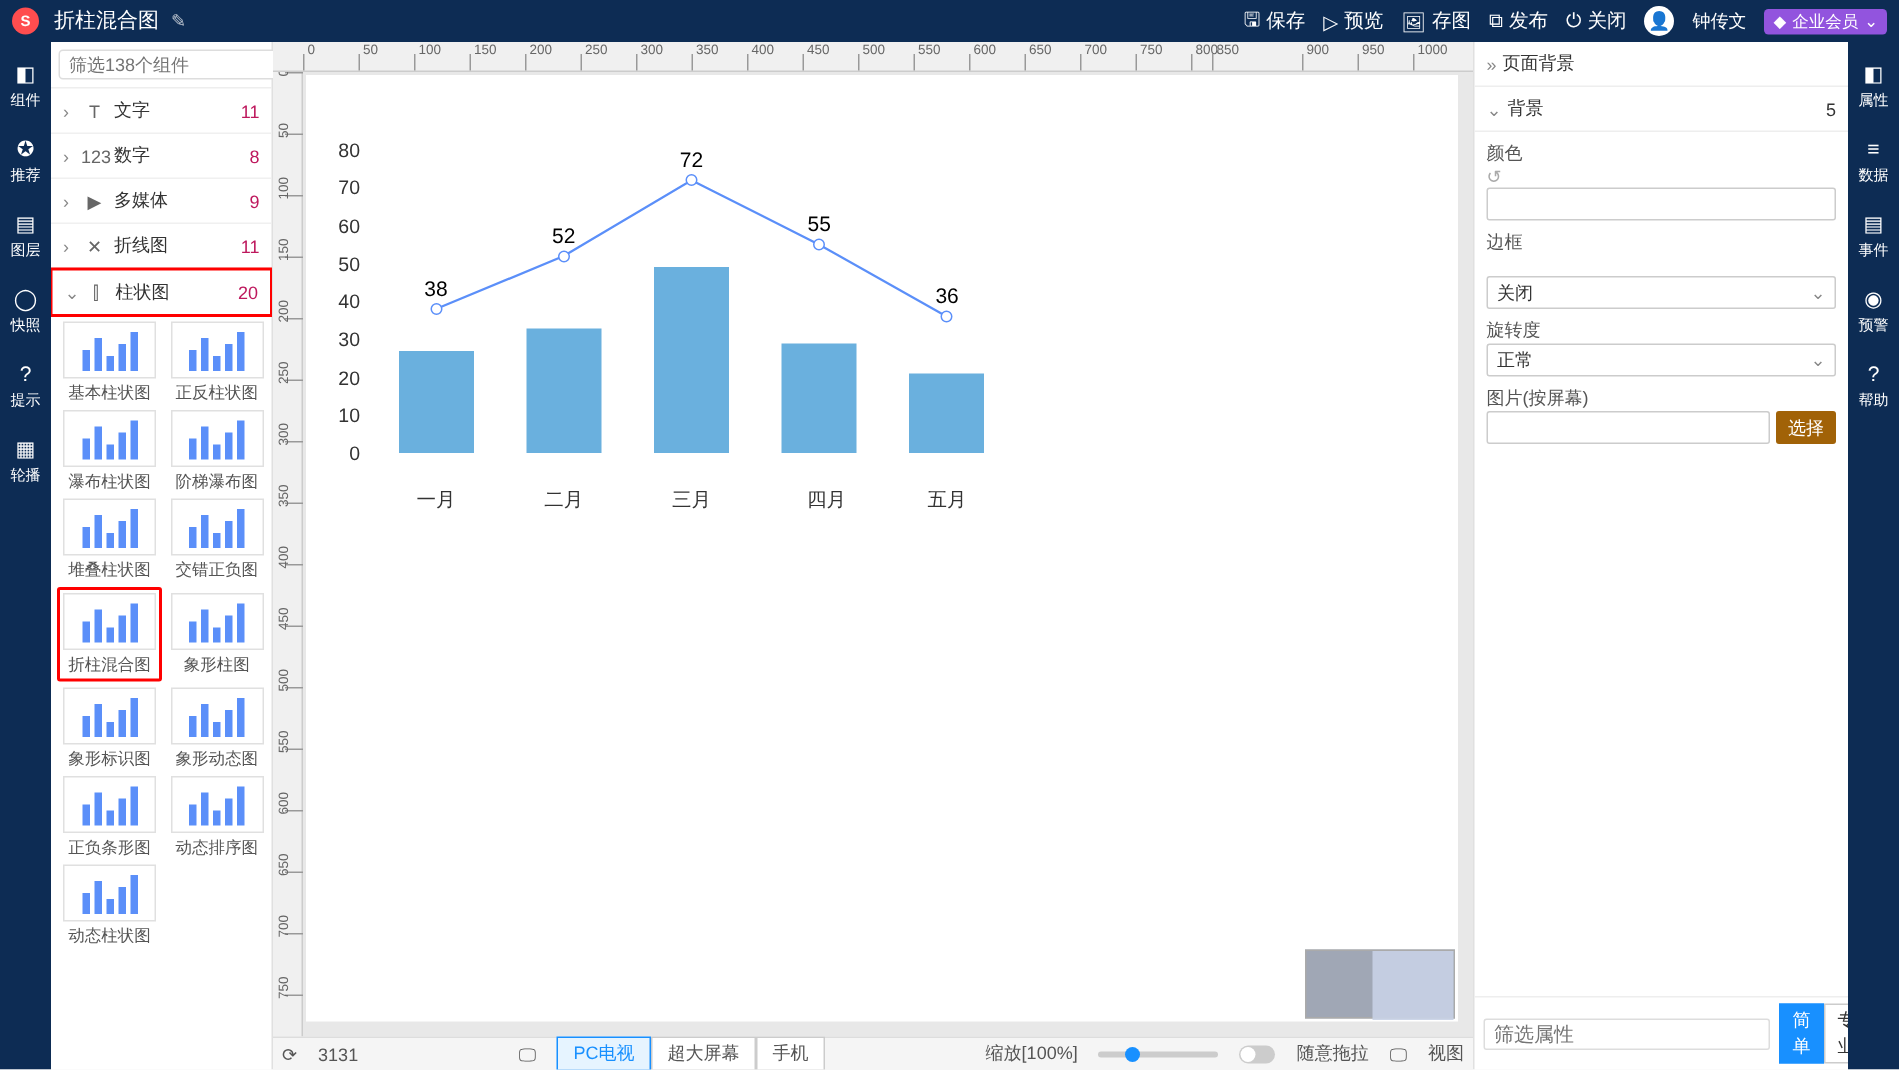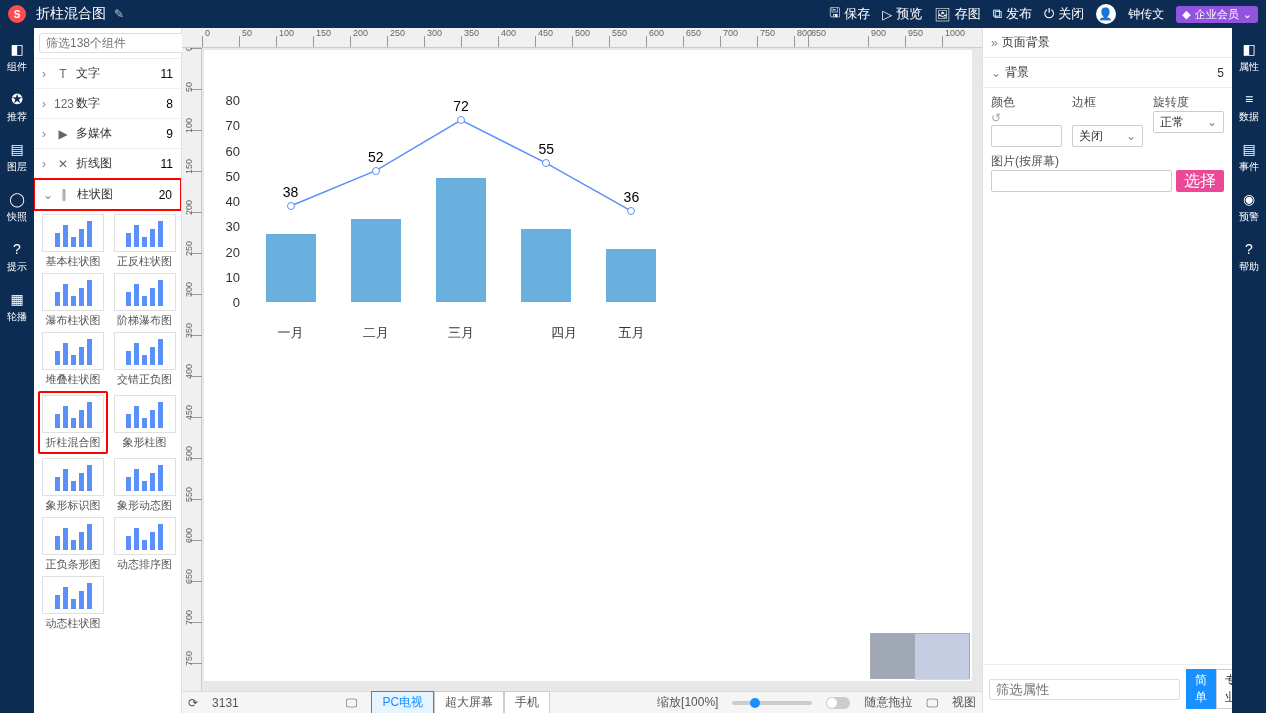--- a/index.html
+++ b/index.html
@@ -119,21 +119,21 @@
 }
 .cat-item {
   display:flex;align-items:center;
   padding: 6px 8px;
   border-bottom: 1px solid #f0f0f0;
   cursor:pointer;
 }
 .cat-item .chev { width: 12px; color:#888; }
 .cat-item .cicon { width: 18px; text-align:center; color:#666; }
 .cat-item .clabel { flex:1; margin-left:4px; }
-.cat-item .count { color:#000000; }
+.cat-item .count { color:#be185d; }
 .cat-item.active {
   border: 2px solid #ff0000;
   margin: -1px;
 }
 .thumb-grid {
   display:grid;
   grid-template-columns: 1fr 1fr;
   gap: 4px;
   padding: 4px;
 }
@@ -248,31 +248,31 @@
 .toggle{width:24px;height:12px;background:#ccc;border-radius:6px;position:relative;}
 .toggle::after{content:"";position:absolute;left:1px;top:1px;width:10px;height:10px;background:#fff;border-radius:50%;}
 .right-panel{
   width: 250px;background:#fff;border-left:1px solid #e0e0e0;
   display:flex;flex-direction:column;font-size:12px;
 }
 .rp-section-hdr{
   padding:6px 8px;border-bottom:1px solid #eee;display:flex;align-items:center;gap:4px;
 }
 .rp-section-hdr .chev{color:#888;}
-.rp-body{padding:6px 8px;display:grid;grid-template-columns:1fr 1fr 1fr;gap:6px 10px;}
+.rp-body{padding:6px 8px;display:grid;grid-template-columns:1fr;gap:6px 10px;}
 .rp-label{color:#555;font-size:12px;}
 .rp-input,.rp-select{
   border:1px solid #ccc;border-radius:2px;padding:2px 6px;background:#fff;height:22px;font-size:12px;width:100%;
 }
 .rp-select{display:flex;align-items:center;justify-content:space-between;}
 .rp-select::after{content:"⌄";color:#888;}
 .rp-row-full{grid-column:1 / -1;}
 .img-select{display:flex;gap:4px;}
 .img-select input{flex:1;}
-.img-select button{background:#ec4899;color:#fff;border:none;padding:0 8px;border-radius:2px;font-size:16px;}
+.img-select button{background:#a16207;color:#fff;border:none;padding:0 8px;border-radius:2px;font-size:12px;}
 .right-footer{
   margin-top:auto;border-top:1px solid #eee;display:flex;align-items:center;padding:4px 6px;gap:6px;
 }
 .right-footer input{flex:1;border:1px solid #ddd;border-radius:2px;padding:2px 6px;}
 .mode-pill{display:flex;}
 .mode-pill span{padding:2px 8px;border:1px solid #ccc;font-size:12px;cursor:pointer;}
 .mode-pill span.active{background:#1890ff;border-color:#1890ff;color:#fff;}
 .right-rail{
   width:34px;background:#0d2c54;color:#fff;display:flex;flex-direction:column;align-items:center;font-size:10px;
 }
@@ -646,21 +646,21 @@
               <div class="y-tick" style="top: 70.5px;">60</div>
               <div class="y-tick" style="top: 45.25px;">70</div>
               <div class="y-tick" style="top: 20px;">80</div>
               <div class="bar-rect" style="left: 76.6px; height: 68.175px;"></div>
               <div class="x-label" style="left: 76.6px;">一月</div>
               <div class="bar-rect" style="left: 161.8px; height: 83.325px;"></div>
               <div class="x-label" style="left: 161.8px;">二月</div>
               <div class="bar-rect" style="left: 247px; height: 123.725px;"></div>
               <div class="x-label" style="left: 247px;">三月</div>
               <div class="bar-rect" style="left: 332.2px; height: 73.225px;"></div>
-              <div class="x-label" style="left: 350px;">四月</div>
+              <div class="x-label" style="left: 337px;">四月</div>
               <div class="bar-rect" style="left: 417.4px; height: 53.025px;"></div>
               <div class="x-label" style="left: 417.4px;">五月</div>
               <svg class="lineplot" width="480" height="240">
                 <path d="M 76.6 126.05000000000001 L 161.8 90.69999999999999 L 247 40.19999999999999 L 332.2 83.125 L 417.40000000000003 131.1" fill="none" stroke="#5b8ff9" stroke-width="1.5"></path>
               </svg>
               <div class="pt-dot" style="left: 76.6px; top: 126.05px;"></div>
               <div class="pt-label" style="left: 76.6px; top: 120.05px;">38</div>
               <div class="pt-dot" style="left: 161.8px; top: 90.7px;"></div>
               <div class="pt-label" style="left: 161.8px; top: 84.7px;">52</div>
               <div class="pt-dot" style="left: 247px; top: 40.2px;"></div>

